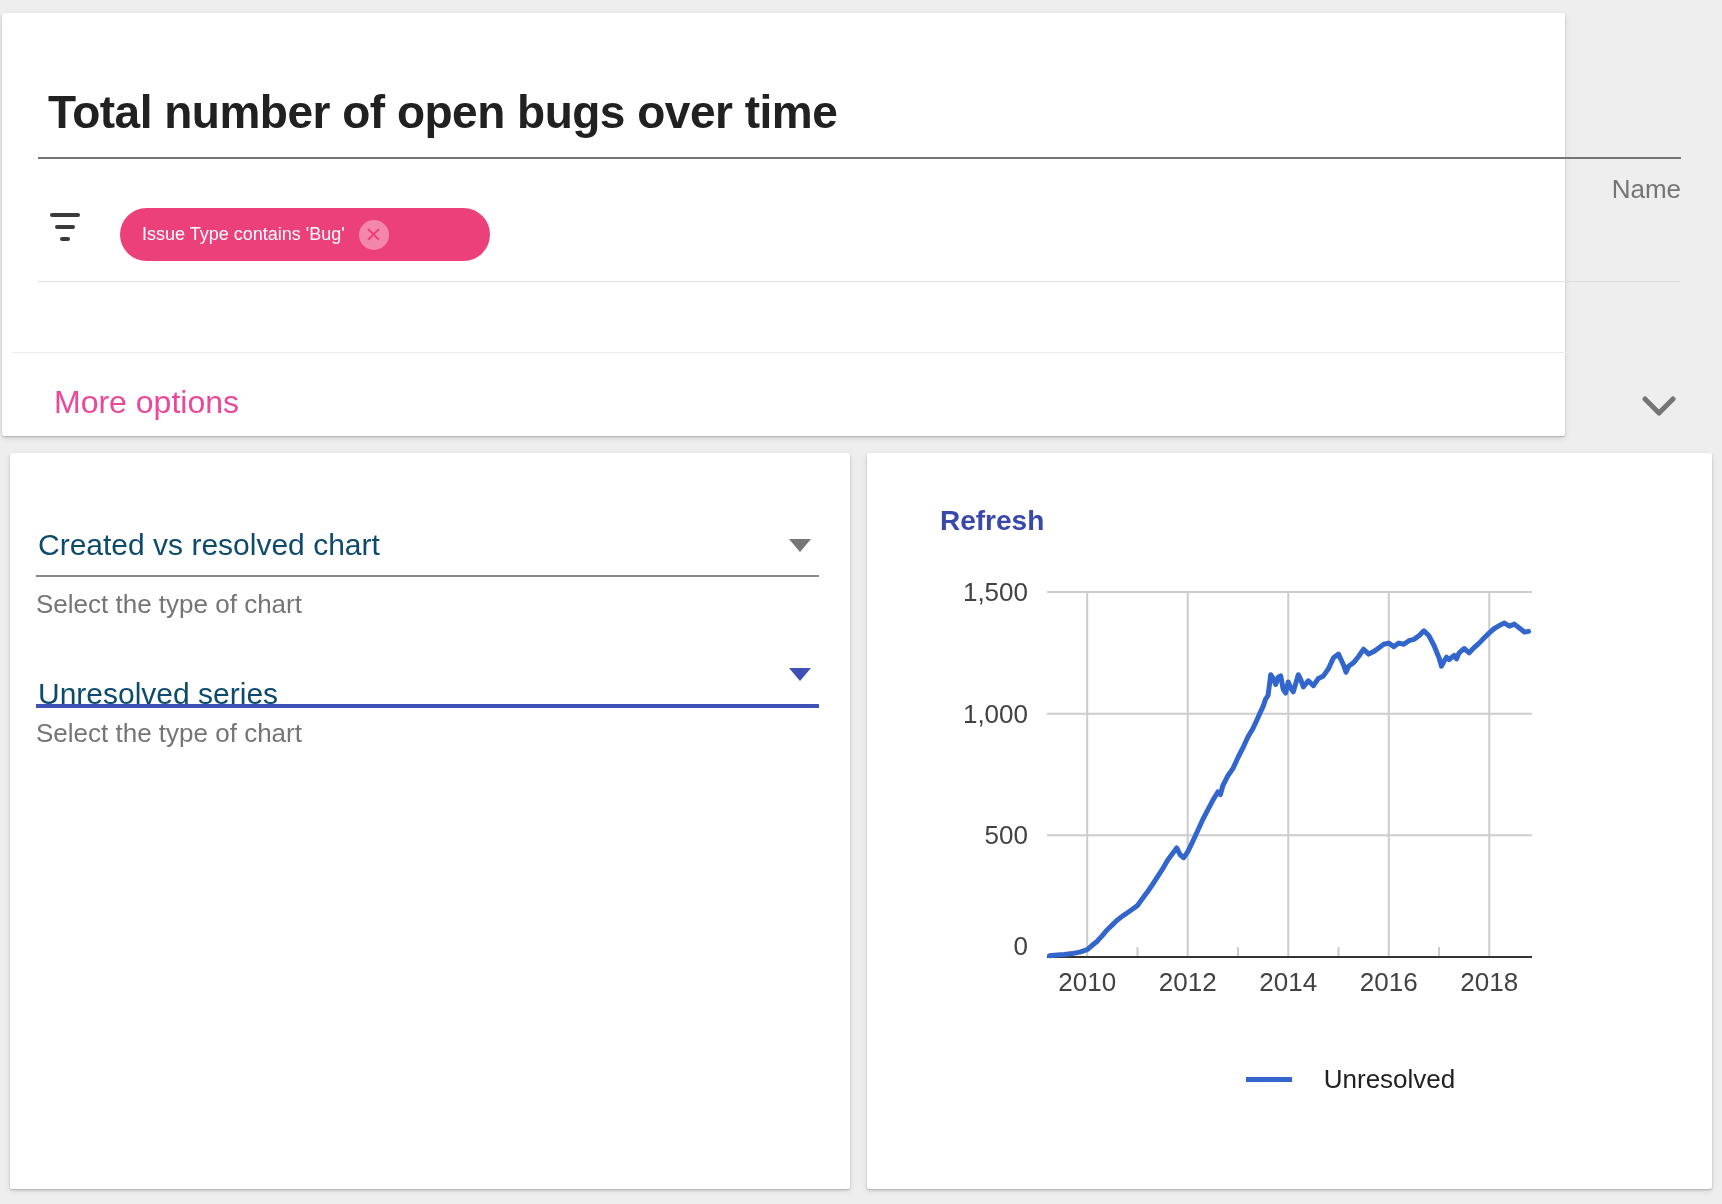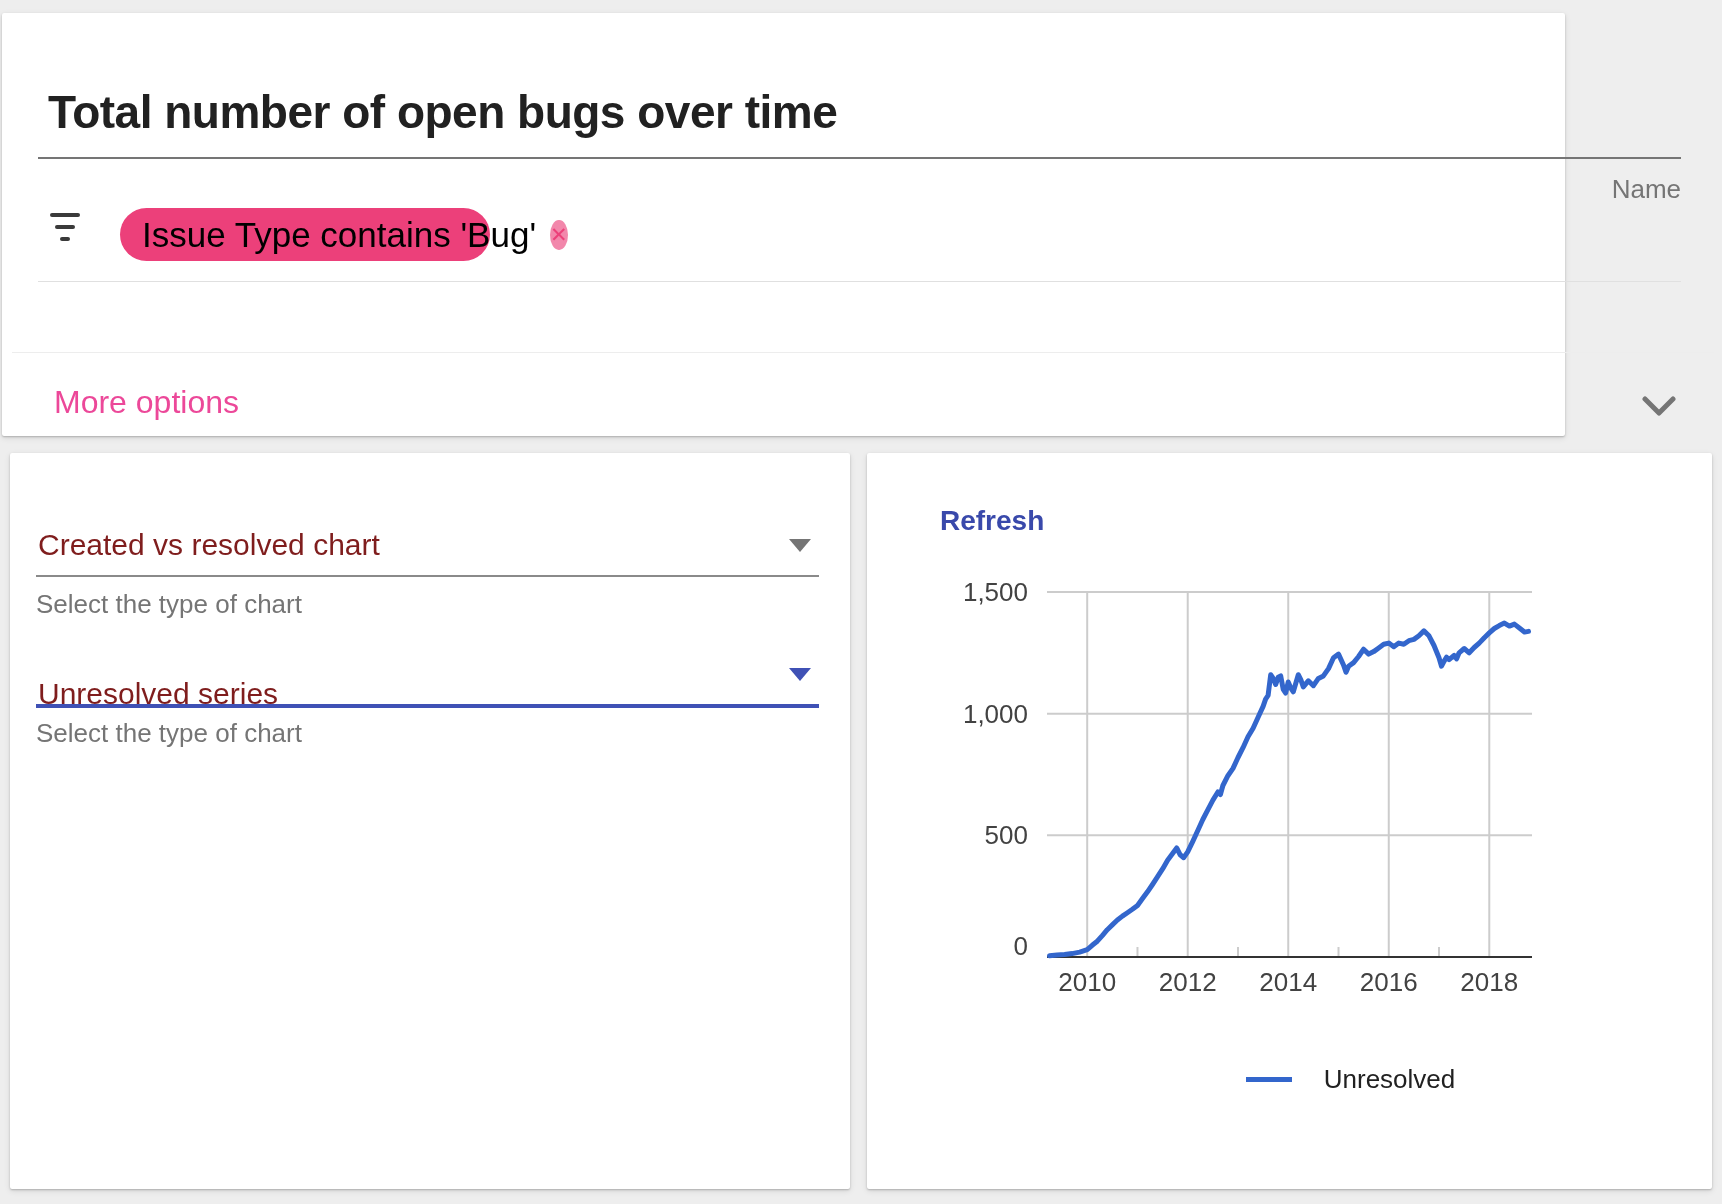--- a/index.html
+++ b/index.html
@@ -17,32 +17,32 @@
   .filter-divider{left:36px;top:268px;width:1643px;height:1px;background:#e0e0e0;}
   .filter-label{left:0;top:280px;width:1681px;text-align:right;font-size:28px;color:#616161;}
 
   .filter-icon{left:48px;top:200px;width:30px;height:28px;display:flex;flex-direction:column;
                align-items:center;justify-content:space-between;}
   .filter-icon .bar{height:4px;border-radius:2px;background:#3a3a3a;}
   .filter-icon .b1{width:30px;}.filter-icon .b2{width:20px;}.filter-icon .b3{width:10px;}
 
   .chip{left:118px;top:195px;width:370px;height:53px;border-radius:27px;background:#ec407a;
         display:flex;align-items:center;}
-  .chip-text{color:#000000;font-size:35px;padding-left:22px;white-space:nowrap;}
+  .chip-text{color:#ffffff;font-size:18px;padding-left:22px;white-space:nowrap;}
   .chip-close{margin-left:14px;width:30px;height:30px;border-radius:50%;background:#f287ab;
         display:flex;align-items:center;justify-content:center;}
   .chip-close span{color:#ec407a;font-size:21px;font-weight:700;line-height:1;}
 
   .more-divider{left:10px;top:339px;width:1702px;height:1px;background:#ededed;}
   .more-options{left:52px;top:371px;font-size:32px;color:#ec4899;}
   .chevron{left:1640px;top:382px;width:34px;height:22px;}
 
   
   .left-card{left:10px;top:453px;width:840px;height:736px;}
-  .select-value{font-size:30px;color:#7f1d1d;}
+  .select-value{font-size:30px;color:#0c4a6e;}
   .sel1-value{left:38px;top:528px;}
   .sel2-value{left:38px;top:677px;}
   .tri{width:0;height:0;border-left:11px solid transparent;border-right:11px solid transparent;}
   .tri-gray{left:789px;top:539px;border-top:13px solid #757575;}
   .tri-blue{left:789px;top:668px;border-top:13px solid #3f51b5;}
   .underline1{left:36px;top:575px;width:783px;height:2px;background:#8a8a8a;}
   .underline2{left:36px;top:704px;width:783px;height:4px;background:#3f51b5;}
   .helper{font-size:26px;color:#757575;}
   .helper1{left:36px;top:589px;}
   .helper2{left:36px;top:718px;}

